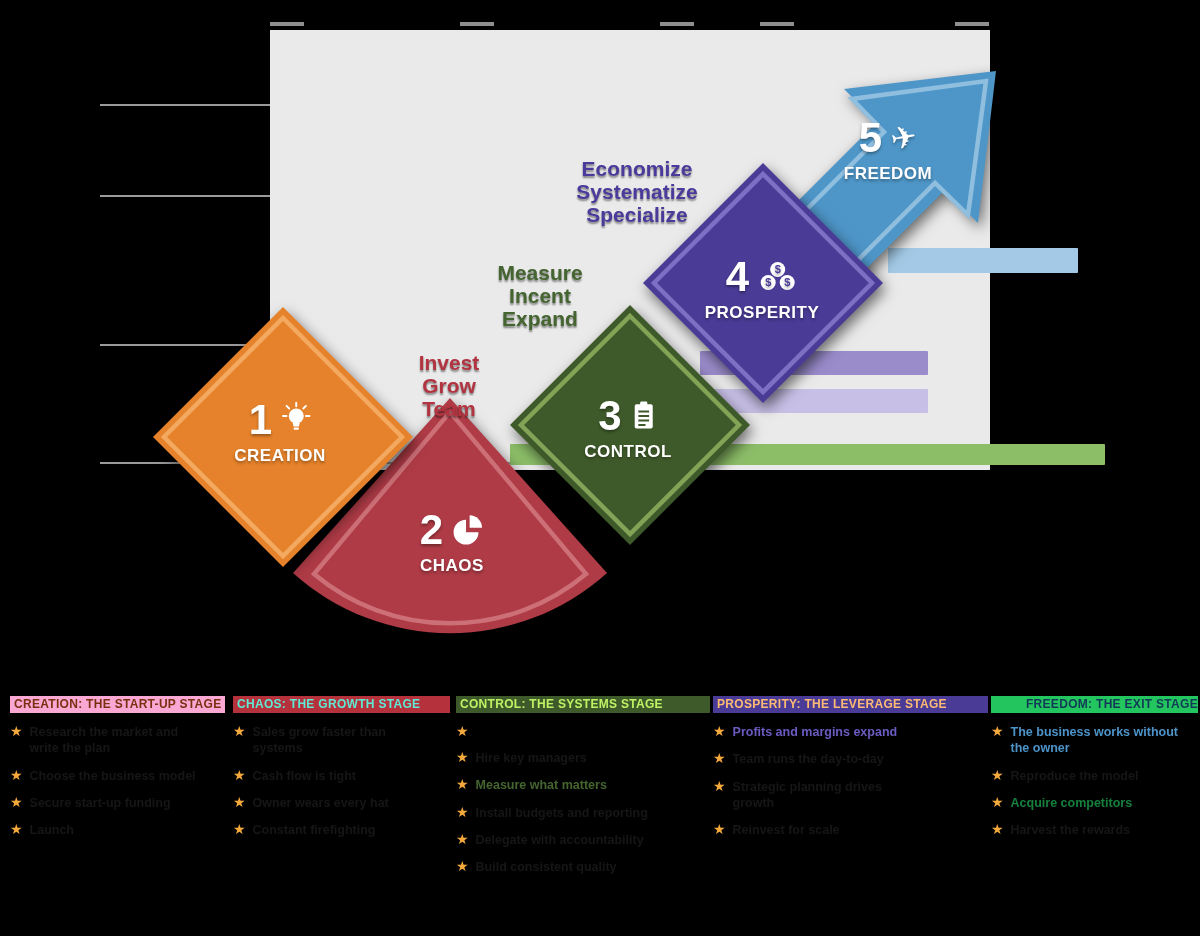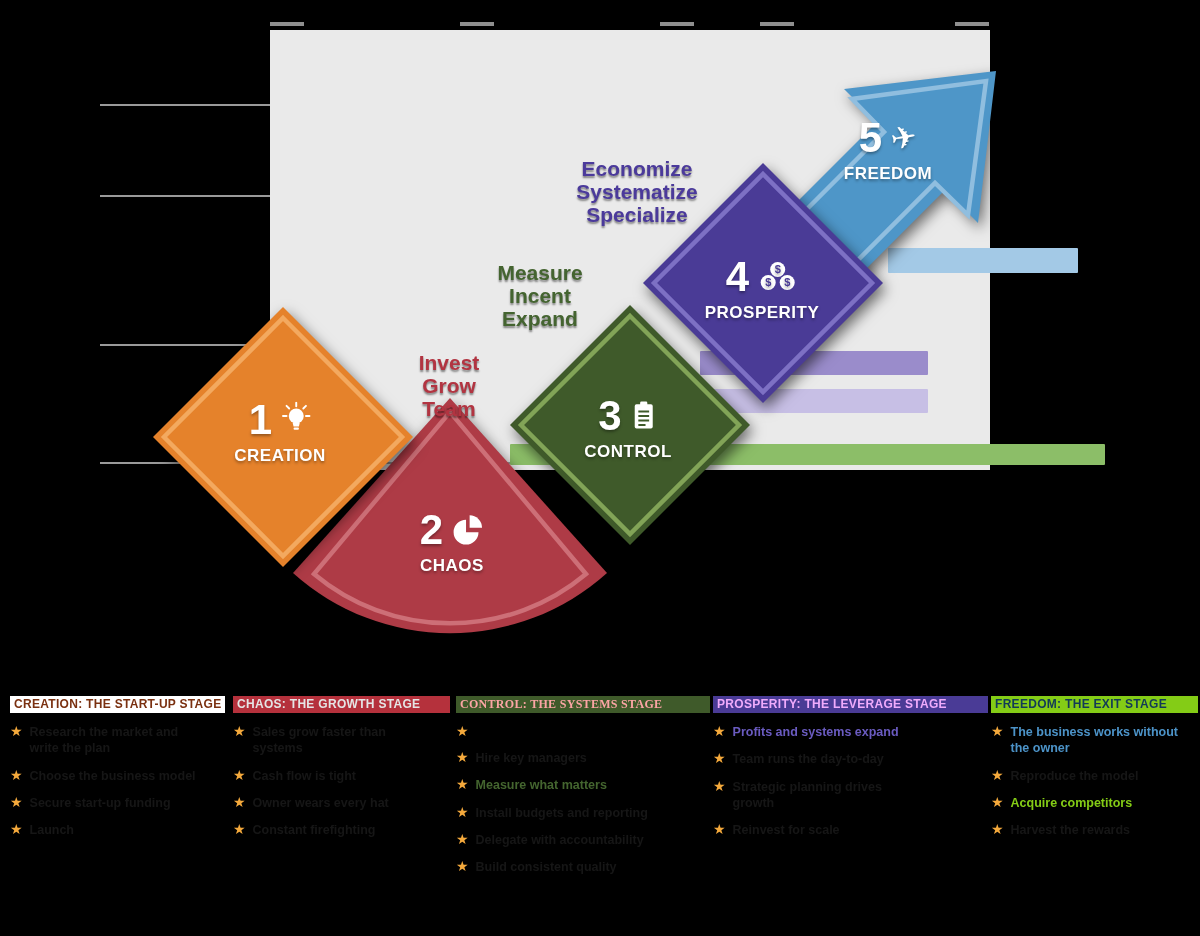--- a/index.html
+++ b/index.html
@@ -184,21 +184,21 @@
   </div>
   <div class="transition t3" style="color: rgb(68, 100, 48);">
     <div>Measure</div>
     <div>Incent</div>
     <div>Expand</div>
   </div>
 
   <div class="legend">
 
     <div class="col c1">
-      <div class="col-header" style="background: #ffffff;">
+      <div class="col-header" style="background: #f9a8d4;">
         <span style="color: rgb(122, 48, 16);">CREATION: THE START-UP STAGE</span>
       </div>
       <div class="items">
         <div class="item">
           <span class="star" style="color: rgb(244, 169, 60);">★</span>
           <span class="item-text" style="color: rgb(22, 22, 22);">Research the market and write the plan</span>
         </div>
         <div class="item">
           <span class="star" style="color: rgb(244, 169, 60);">★</span>
           <span class="item-text" style="color: rgb(22, 22, 22);">Choose the business model</span>
@@ -209,21 +209,21 @@
         </div>
         <div class="item">
           <span class="star" style="color: rgb(244, 169, 60);">★</span>
           <span class="item-text" style="color: rgb(22, 22, 22);">Launch</span>
         </div>
       </div>
     </div>
 
     <div class="col c2">
       <div class="col-header" style="background: rgb(181, 49, 60);">
-        <span style="color: #e5e5e5;">CHAOS: THE GROWTH STAGE</span>
+        <span style="color: #5eead4;">CHAOS: THE GROWTH STAGE</span>
       </div>
       <div class="items">
         <div class="item">
           <span class="star" style="color: rgb(244, 169, 60);">★</span>
           <span class="item-text" style="color: rgb(22, 22, 22);">Sales grow faster than systems</span>
         </div>
         <div class="item">
           <span class="star" style="color: rgb(244, 169, 60);">★</span>
           <span class="item-text" style="color: rgb(22, 22, 22);">Cash flow is tight</span>
         </div>
@@ -233,21 +233,21 @@
         </div>
         <div class="item">
           <span class="star" style="color: rgb(244, 169, 60);">★</span>
           <span class="item-text" style="color: rgb(22, 22, 22);">Constant firefighting</span>
         </div>
       </div>
     </div>
 
     <div class="col c3">
       <div class="col-header" style="background: rgb(63, 90, 42);">
-        <span style="color: #fca5a5; font-family: Liberation Serif, serif;">CONTROL: THE SYSTEMS STAGE</span>
+        <span style="color: #bef264;">CONTROL: THE SYSTEMS STAGE</span>
       </div>
       <div class="items">
         <div class="item">
           <span class="star" style="color: rgb(244, 169, 60);">★</span>
         </div>
         <div class="item">
           <span class="star" style="color: rgb(244, 169, 60);">★</span>
           <span class="item-text" style="color: rgb(22, 22, 22);">Hire key managers</span>
         </div>
         <div class="item">
@@ -264,58 +264,58 @@
         </div>
         <div class="item">
           <span class="star" style="color: rgb(244, 169, 60);">★</span>
           <span class="item-text" style="color: rgb(22, 22, 22);">Build consistent quality</span>
         </div>
       </div>
     </div>
 
     <div class="col c4">
       <div class="col-header" style="background: rgb(74, 59, 150);">
-        <span style="color: #f0abfc;">PROSPERITY: THE LEVERAGE STAGE</span>
-      </div>
-      <div class="items">
-        <div class="item">
-          <span class="star" style="color: rgb(244, 169, 60);">★</span>
-          <span class="item-text" style="color: rgb(106, 91, 192);">Profits and systems expand</span>
+        <span style="color: #fdba74;">PROSPERITY: THE LEVERAGE STAGE</span>
+      </div>
+      <div class="items">
+        <div class="item">
+          <span class="star" style="color: rgb(244, 169, 60);">★</span>
+          <span class="item-text" style="color: rgb(106, 91, 192);">Profits and margins expand</span>
         </div>
         <div class="item">
           <span class="star" style="color: rgb(244, 169, 60);">★</span>
           <span class="item-text" style="color: rgb(22, 22, 22);">Team runs the day-to-day</span>
         </div>
         <div class="item">
           <span class="star" style="color: rgb(244, 169, 60);">★</span>
           <span class="item-text" style="color: rgb(22, 22, 22);">Strategic planning drives growth</span>
         </div>
         <div class="item">
           <span class="star" style="color: rgb(244, 169, 60);">★</span>
           <span class="item-text" style="color: rgb(22, 22, 22);">Reinvest for scale</span>
         </div>
       </div>
     </div>
 
     <div class="col c5">
-      <div class="col-header" style="background: #84cc16;">
+      <div class="col-header" style="background: #22c55e; text-align: right;">
         <span style="color: rgb(18, 58, 87);">FREEDOM: THE EXIT STAGE</span>
       </div>
       <div class="items">
         <div class="item">
           <span class="star" style="color: rgb(244, 169, 60);">★</span>
           <span class="item-text" style="color: rgb(76, 147, 200);">The business works without the owner</span>
         </div>
         <div class="item">
           <span class="star" style="color: rgb(244, 169, 60);">★</span>
           <span class="item-text" style="color: rgb(22, 22, 22);">Reproduce the model</span>
         </div>
         <div class="item">
           <span class="star" style="color: rgb(244, 169, 60);">★</span>
-          <span class="item-text" style="color: #84cc16;">Acquire competitors</span>
+          <span class="item-text" style="color: #15803d;">Acquire competitors</span>
         </div>
         <div class="item">
           <span class="star" style="color: rgb(244, 169, 60);">★</span>
           <span class="item-text" style="color: rgb(22, 22, 22);">Harvest the rewards</span>
         </div>
       </div>
     </div>
 
   </div>
 </div>

